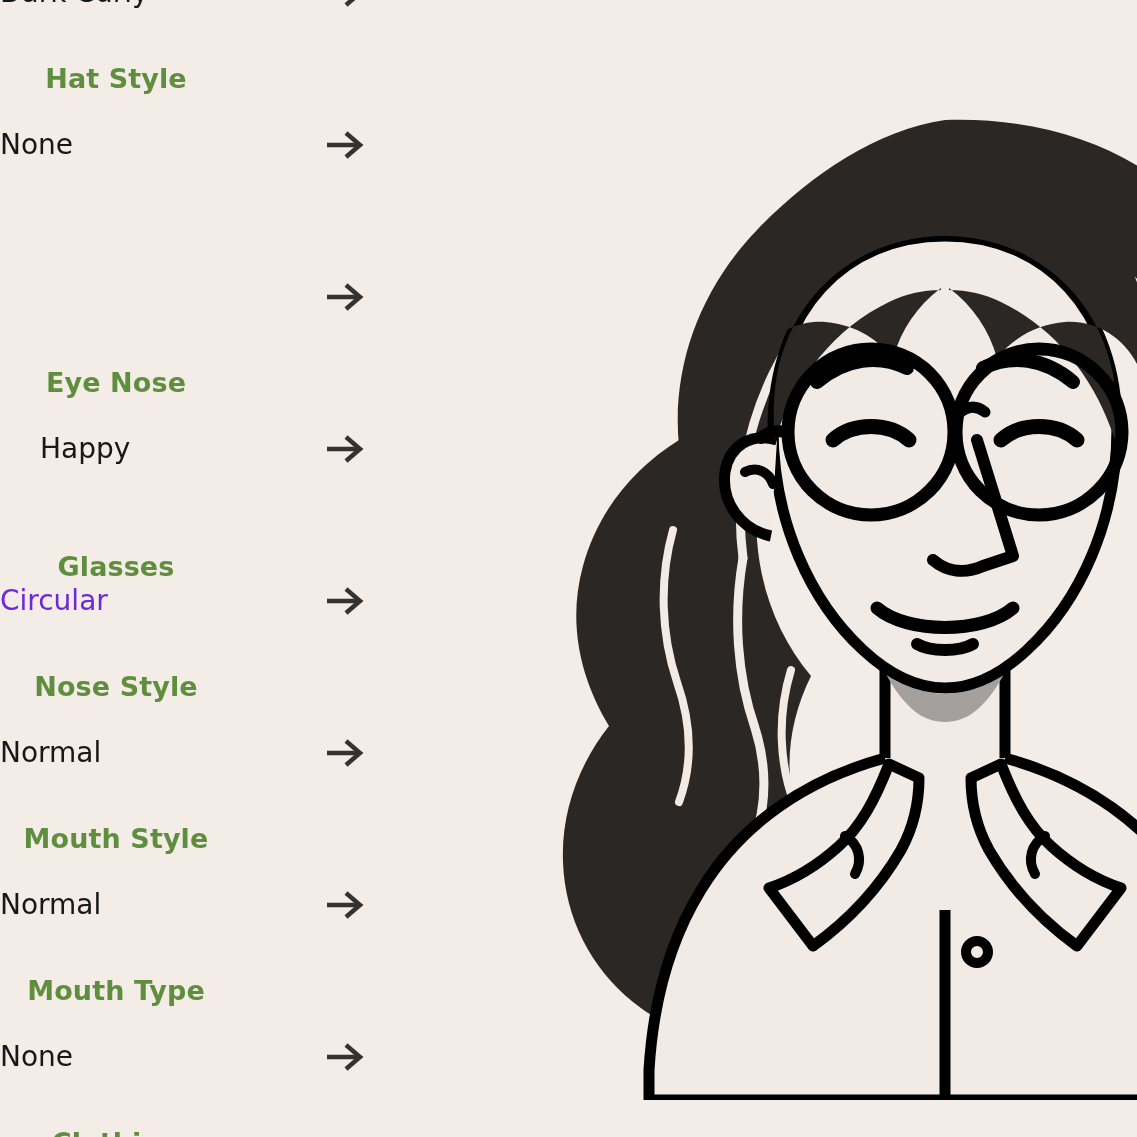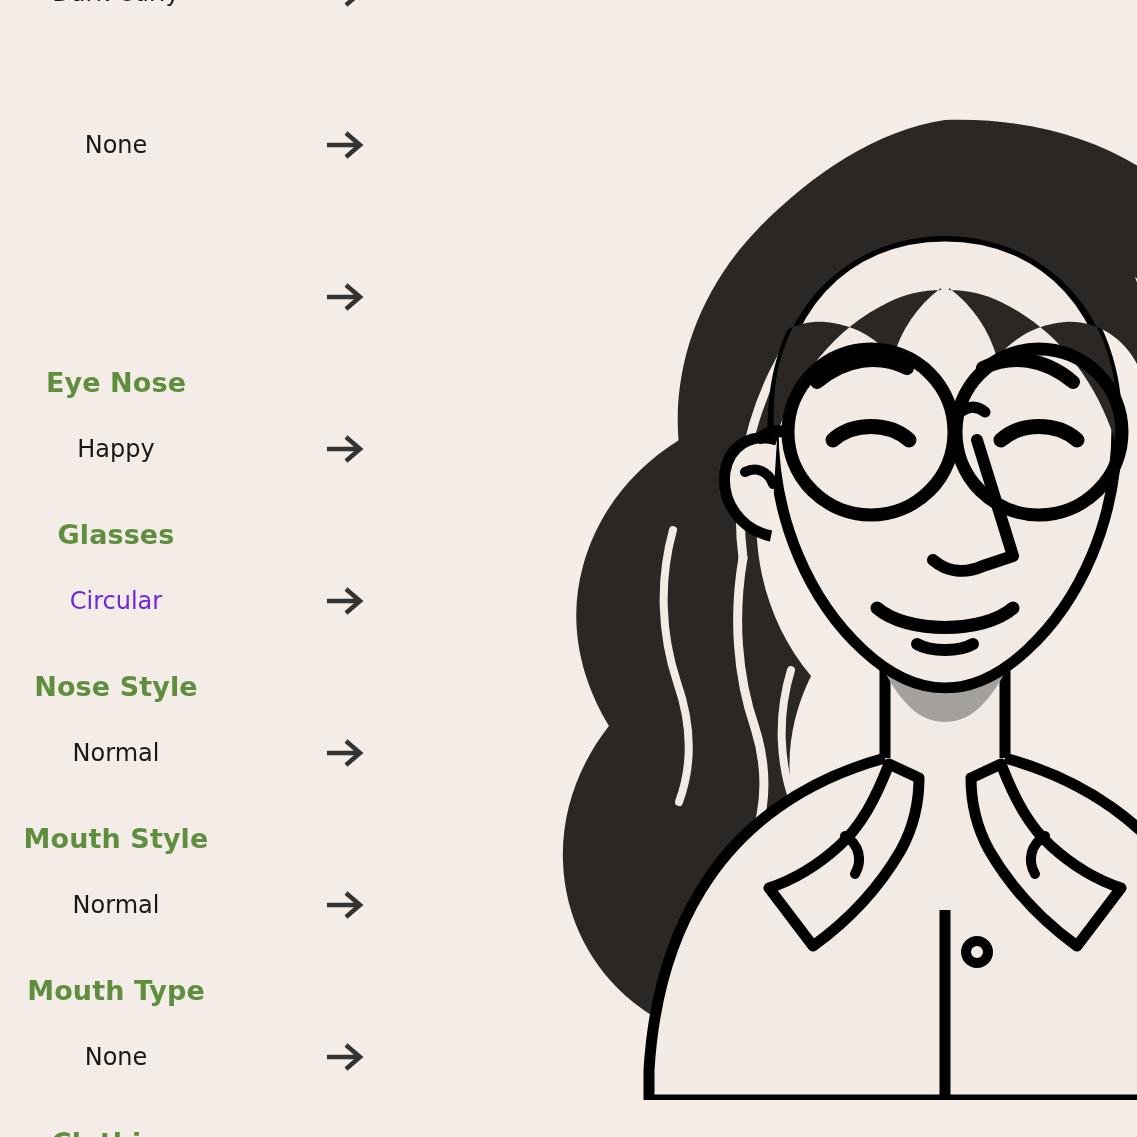--- a/index.html
+++ b/index.html
@@ -68,22 +68,21 @@
     left: 0;
     width: 420px;
     height: 52px;
   }
 
   .group-value {
     position: absolute;
     top: 0;
     left: 0;
     width: 232px;
-    text-align: center;
-    font-size: 24px;
+    font-size: 28px;
     font-weight: 400;
     line-height: 52px;
     color: #16181a;
     white-space: nowrap;
   }
 
   .next-arrow {
     position: absolute;
     top: 8px;
     left: 324px;
@@ -126,20 +125,21 @@
           <div class="next-arrow">
             <svg width="42" height="36" viewBox="0 0 42 36" aria-hidden="true">
               <line x1="3" y1="18" x2="34" y2="18" stroke="#333333" stroke-width="4.5" stroke-linecap="butt"></line>
               <polyline points="22,6 36,18 22,30" fill="none" stroke="#333333" stroke-width="4.5" stroke-linecap="butt" stroke-linejoin="miter"></polyline>
             </svg>
           </div>
         </div>
       </div>
 
       <div class="option-group">
+        <div class="group-label" style="color: rgb(95, 143, 62);">Hat Style</div>
         <div class="group-value-row">
           <div class="group-value" style="color: rgb(22, 24, 26);">None</div>
           <div class="next-arrow">
             <svg width="42" height="36" viewBox="0 0 42 36" aria-hidden="true">
               <line x1="3" y1="18" x2="34" y2="18" stroke="#333333" stroke-width="4.5"></line>
               <polyline points="22,6 36,18 22,30" fill="none" stroke="#333333" stroke-width="4.5"></polyline>
             </svg>
           </div>
         </div>
       </div>
@@ -151,32 +151,32 @@
               <line x1="3" y1="18" x2="34" y2="18" stroke="#333333" stroke-width="4.5"></line>
               <polyline points="22,6 36,18 22,30" fill="none" stroke="#333333" stroke-width="4.5"></polyline>
             </svg>
           </div>
         </div>
       </div>
 
       <div class="option-group">
         <div class="group-label" style="color: rgb(95, 143, 62);">Eye Nose</div>
         <div class="group-value-row">
-          <div class="group-value" style="color: rgb(22, 24, 26);">Happy</div>
-          <div class="next-arrow">
-            <svg width="42" height="36" viewBox="0 0 42 36" aria-hidden="true">
-              <line x1="3" y1="18" x2="34" y2="18" stroke="#333333" stroke-width="4.5"></line>
-              <polyline points="22,6 36,18 22,30" fill="none" stroke="#333333" stroke-width="4.5"></polyline>
-            </svg>
-          </div>
-        </div>
-      </div>
-
-      <div class="option-group">
-        <div class="group-label" style="color: rgb(95, 143, 62);">Glasses</div>
+          <div class="group-value" style="color: rgb(22, 24, 26); padding-left: 40px;">Happy</div>
+          <div class="next-arrow">
+            <svg width="42" height="36" viewBox="0 0 42 36" aria-hidden="true">
+              <line x1="3" y1="18" x2="34" y2="18" stroke="#333333" stroke-width="4.5"></line>
+              <polyline points="22,6 36,18 22,30" fill="none" stroke="#333333" stroke-width="4.5"></polyline>
+            </svg>
+          </div>
+        </div>
+      </div>
+
+      <div class="option-group">
+        <div class="group-label" style="color: rgb(95, 143, 62); margin-top: 32px;">Glasses</div>
         <div class="group-value-row">
           <div class="group-value" style="color: #6d28d9;">Circular</div>
           <div class="next-arrow">
             <svg width="42" height="36" viewBox="0 0 42 36" aria-hidden="true">
               <line x1="3" y1="18" x2="34" y2="18" stroke="#333333" stroke-width="4.5"></line>
               <polyline points="22,6 36,18 22,30" fill="none" stroke="#333333" stroke-width="4.5"></polyline>
             </svg>
           </div>
         </div>
       </div>

